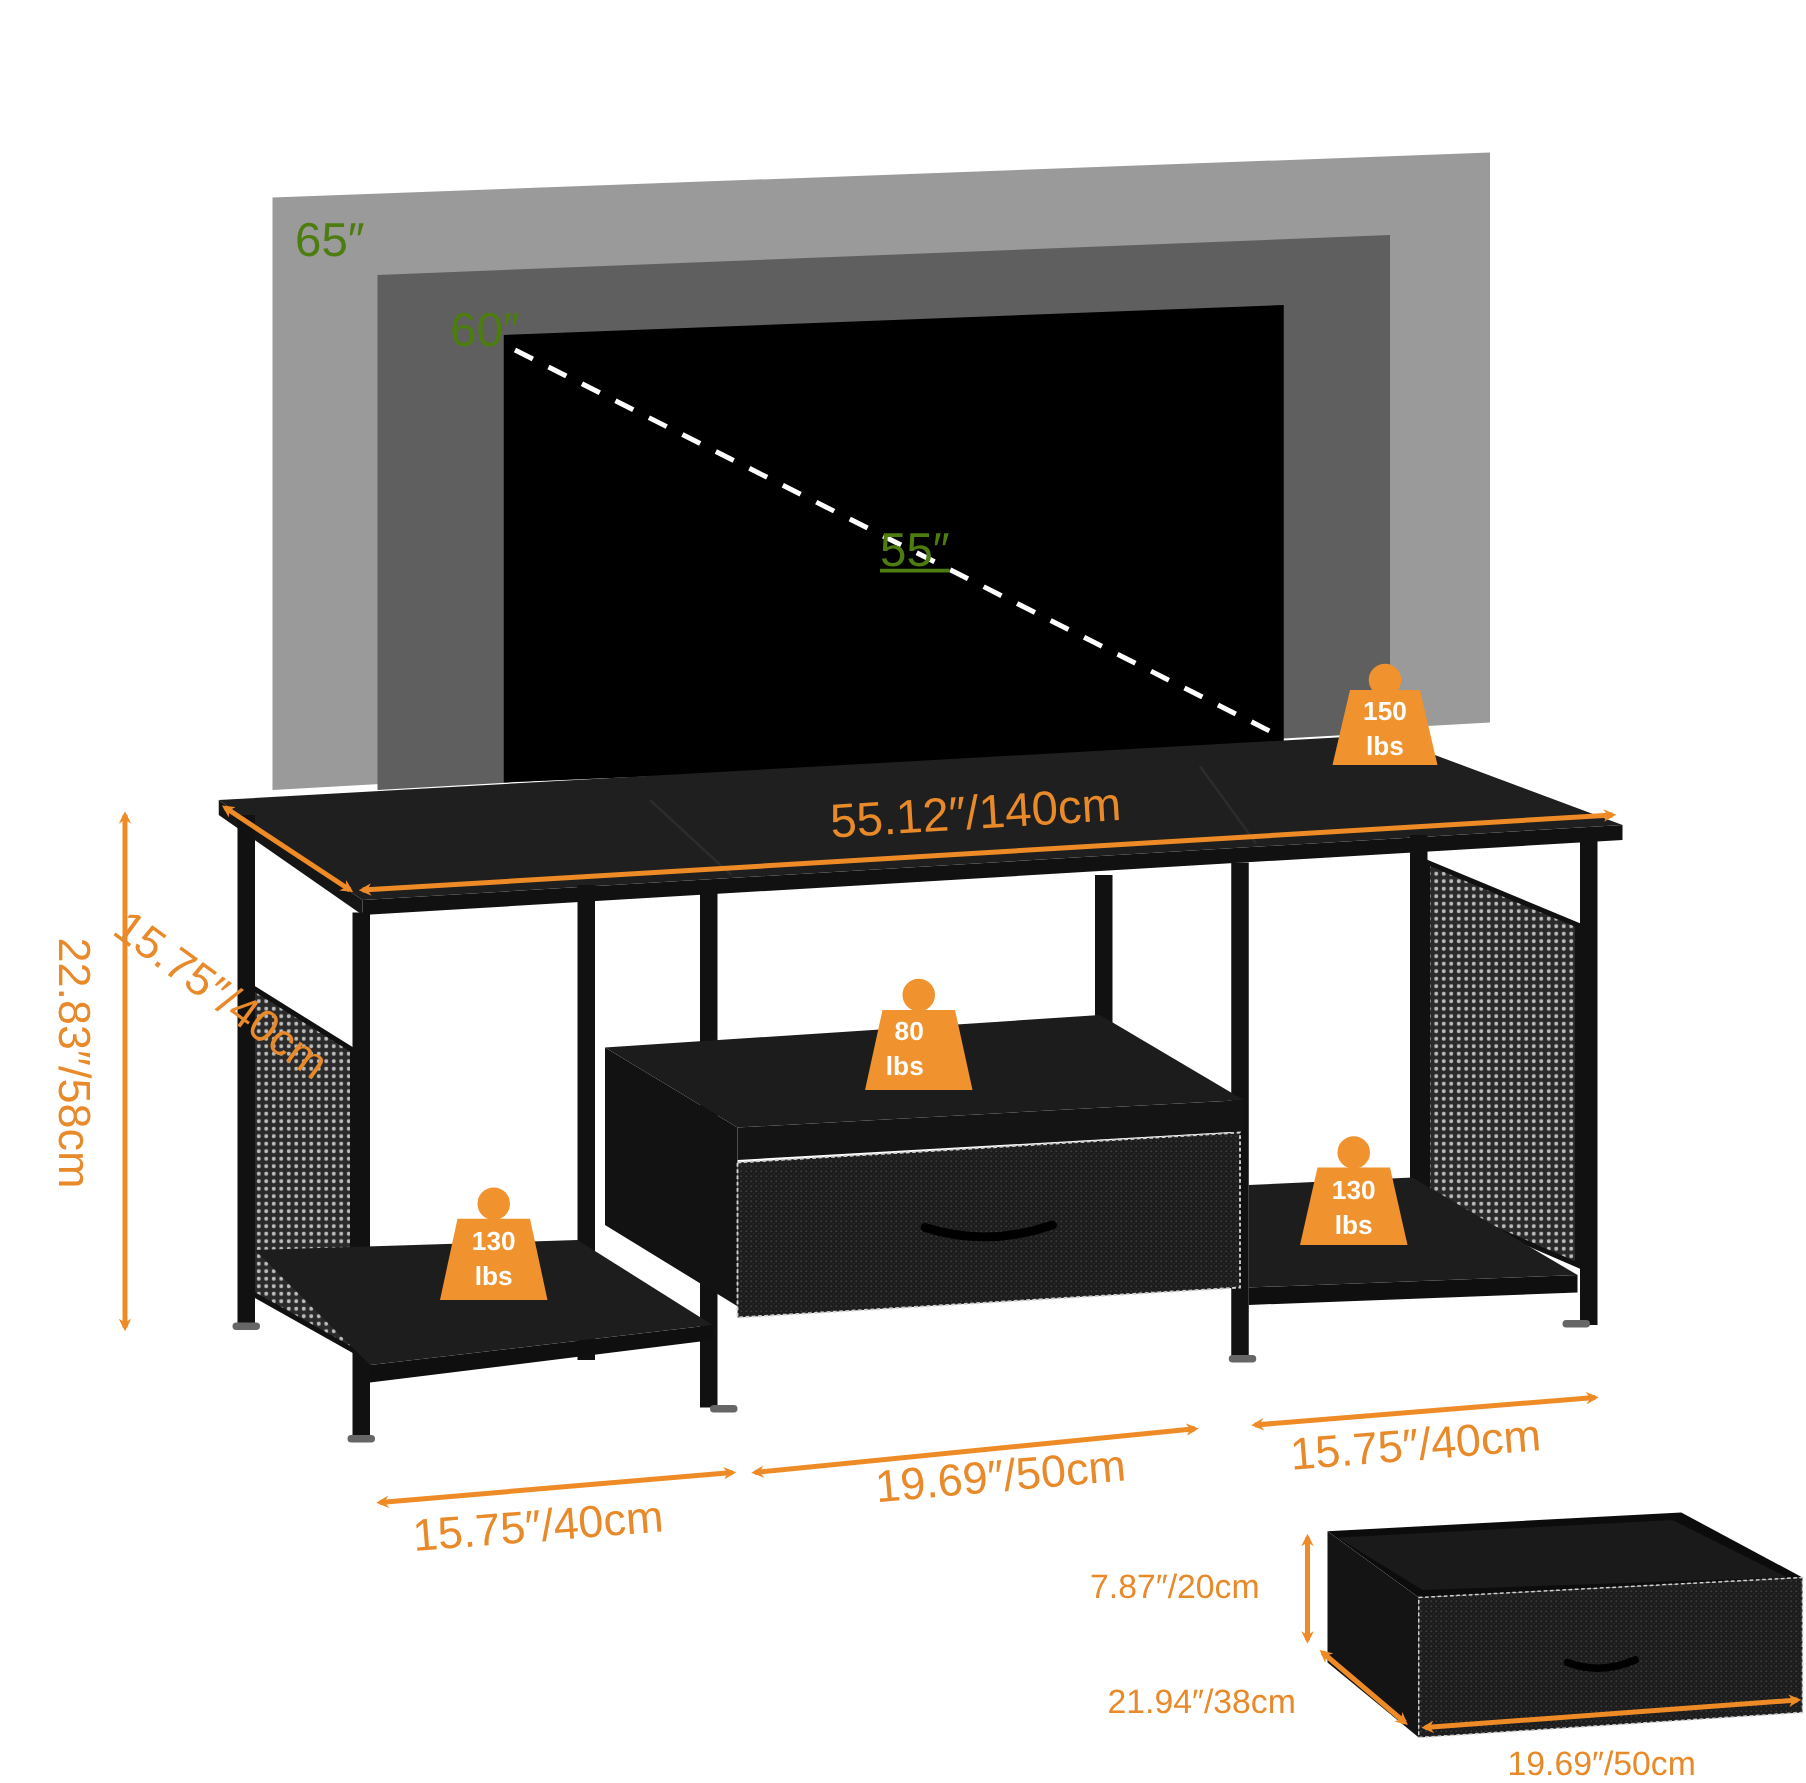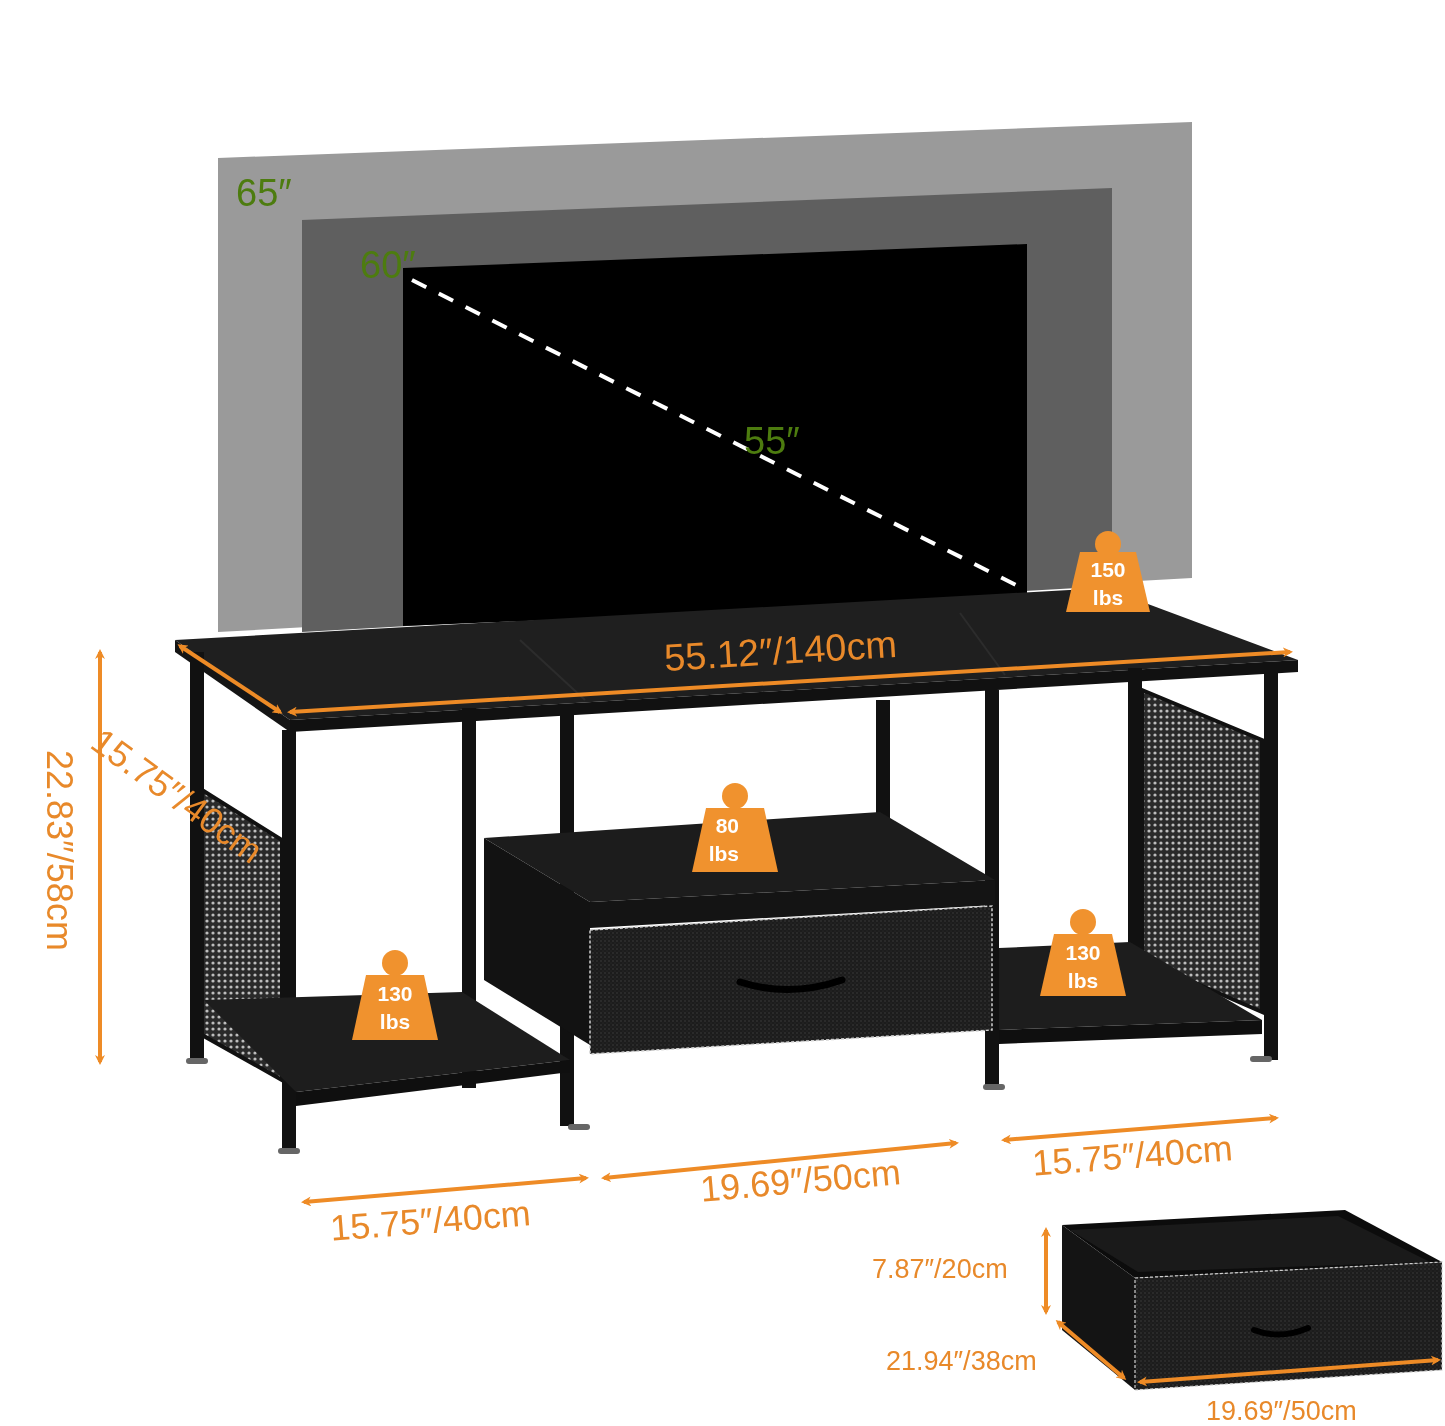--- a/index.html
+++ b/index.html
@@ -125,21 +125,21 @@
         </g>
       <g>
           <circle cx="1083" cy="922" r="13"></circle>
           <path d="M1054,934 L1112,934 L1126,996 L1040,996 Z"></path>
         </g>
     </g>
   </svg>
 
   <div class="tvlbl" style="left:236px;top:172px;">65″</div>
   <div class="tvlbl" style="left:328px;top:244px;margin-left:32px;">60″</div>
-  <div class="tvlbl" style="left:744px;top:420px;">55″</div>
+  <div class="tvlbl" style="left:704px;top:420px;text-decoration:underline;">55″</div>
 
   <div class="wt" style="left:1070px;top:556px;width:76px;text-align:center;">
     <div>150</div>
     <div>lbs</div>
   </div>
   <div class="wt" style="left:663px;top:812px;width:76px;text-align:right;">
     <div>80</div>
     <div>lbs</div>
   </div>
   <div class="wt" style="left:357px;top:980px;width:76px;">

